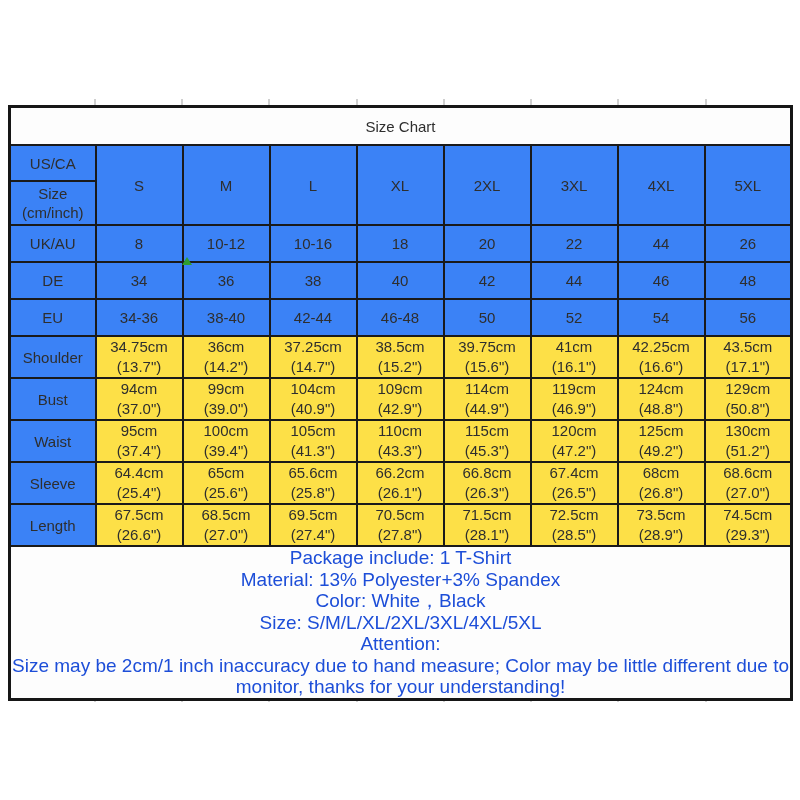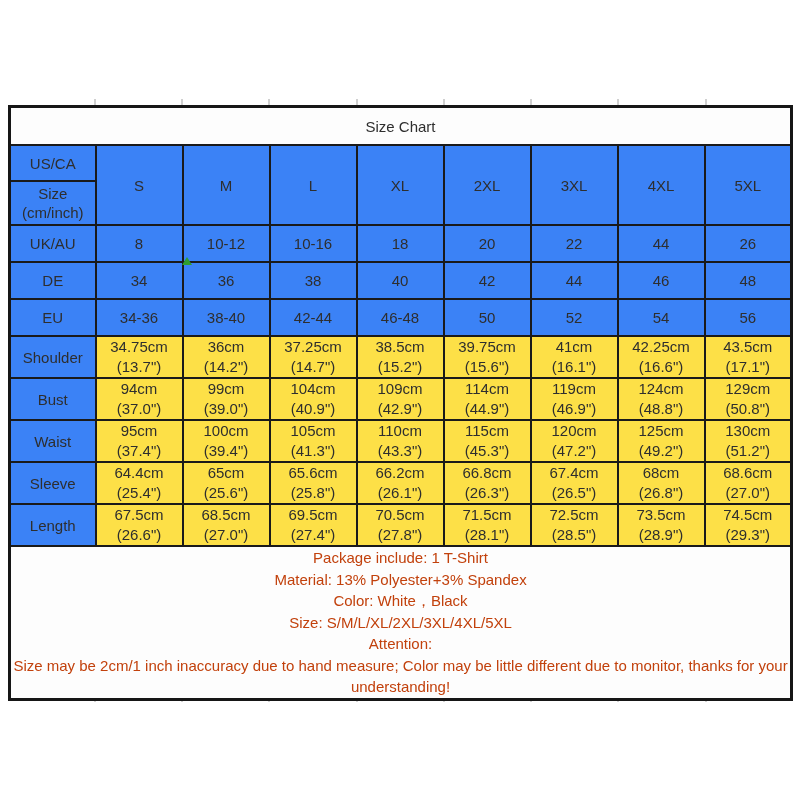--- a/index.html
+++ b/index.html
@@ -48,23 +48,23 @@
   tr.measure-row td { height: 40px; }
   .two-line { line-height: 20px; }
   td.notes-cell {
     background: #fdfdfd;
     text-align: left;
     vertical-align: top;
     height: 144px;
     padding: 3px 5px 0 5px;
   }
   .note-line {
-    font-size: 15px;
+    font-size: 19px;
     line-height: 21.5px;
-    color: #c2410c;
+    color: #1d4ed8;
   }
   .marker-holder { position: relative; margin-left: 44px; }
   .corner-marker {
     position: absolute;
     left: -2px; top: -6px;
     width: 0; height: 0;
     border-left: 5px solid transparent;
     border-right: 5px solid transparent;
     border-bottom: 8px solid #2f9e2f;
   }

